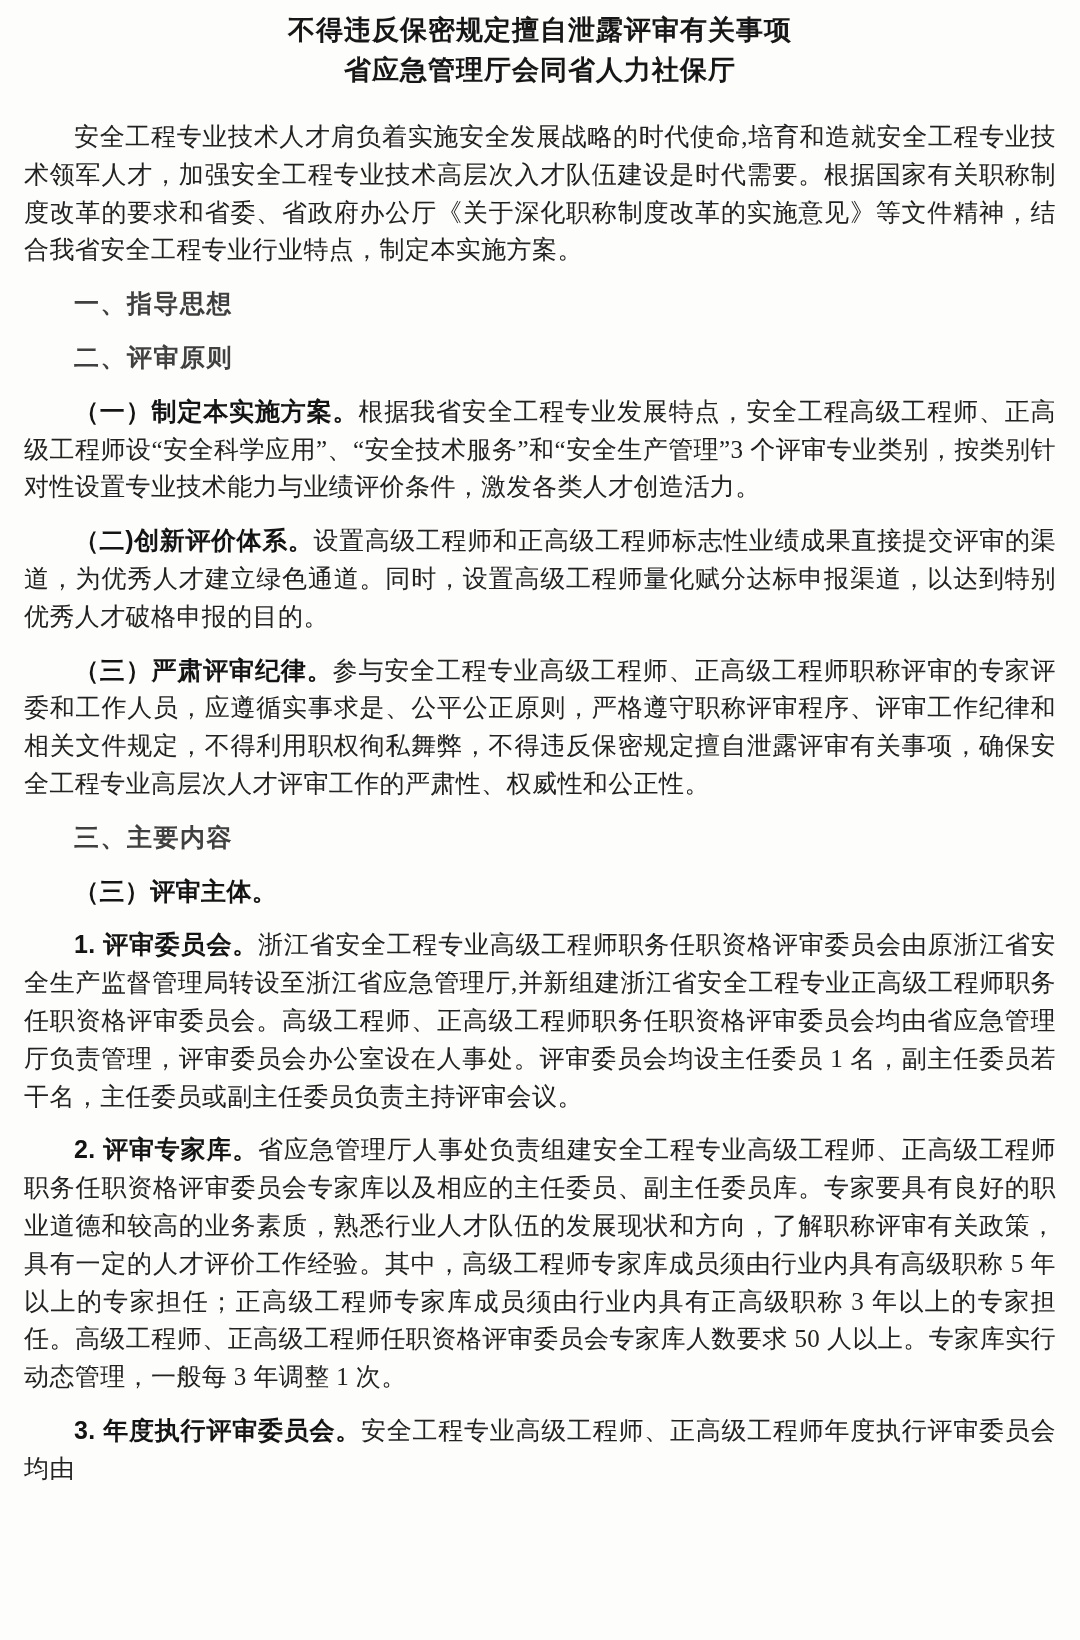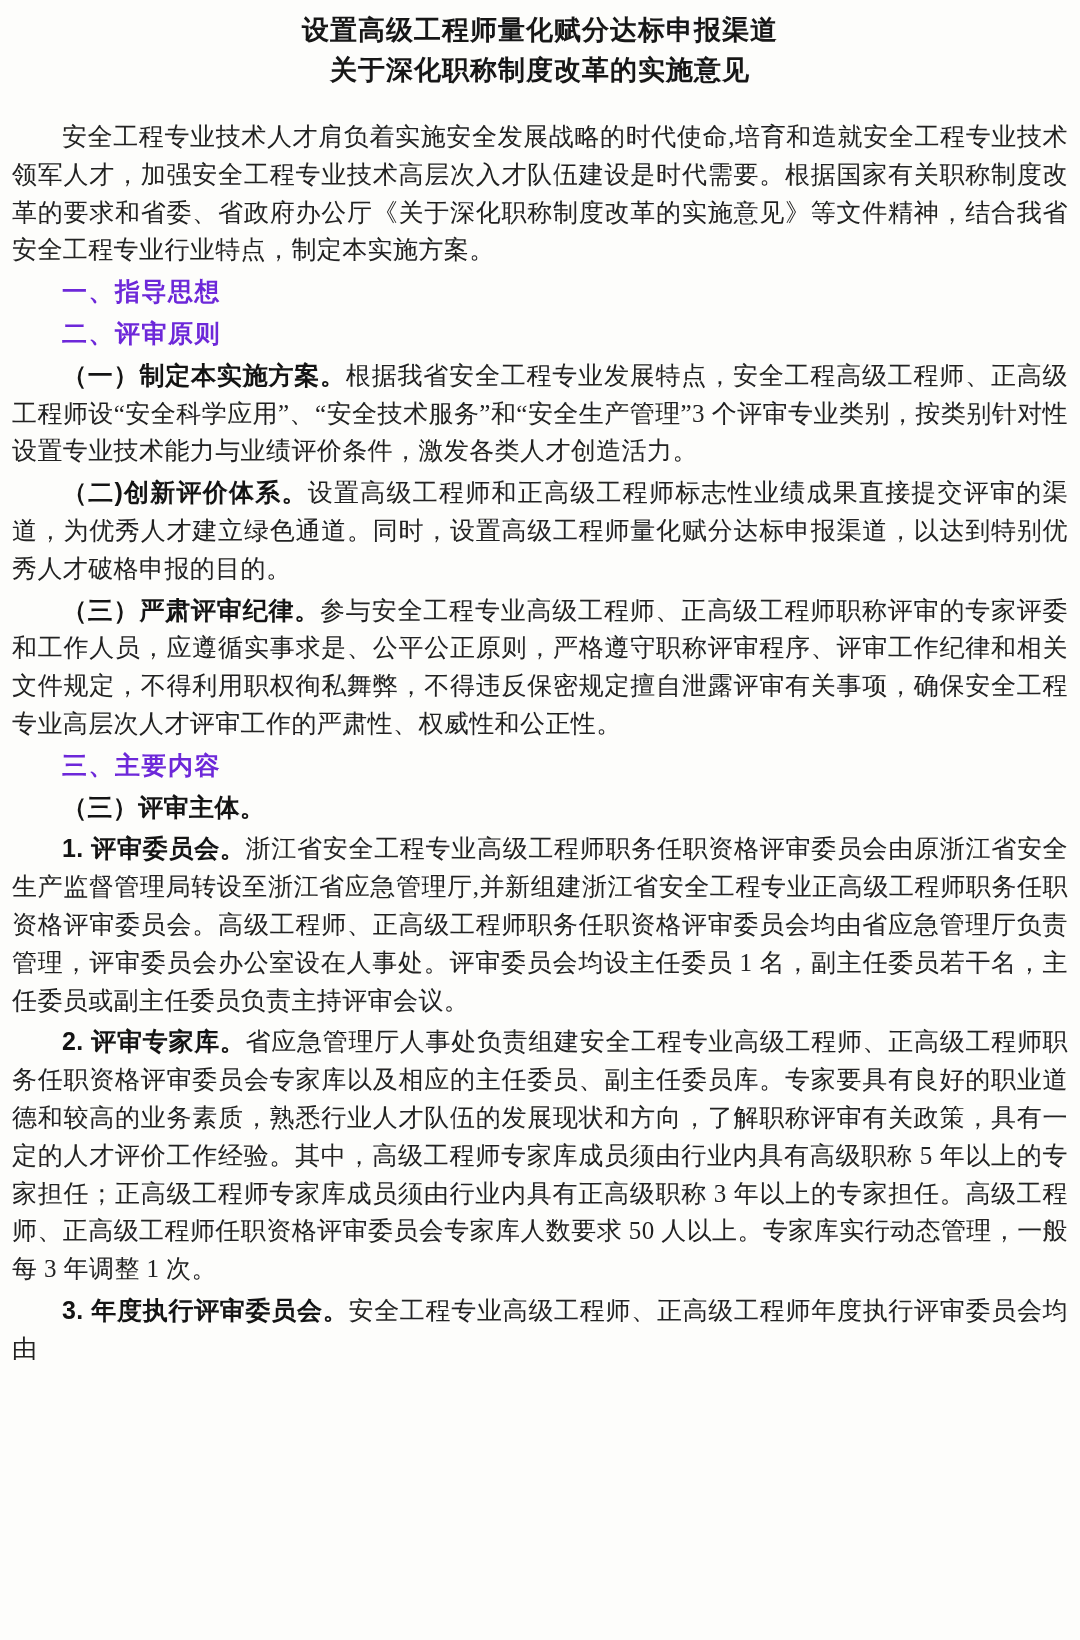--- a/index.html
+++ b/index.html
@@ -27,44 +27,44 @@
   }
   .doc-body {
     margin-top: 28px;
     padding: 0 8px;
     font-size: 25px;
     line-height: 37.8px;
     text-align: justify;
     color: #222;
   }
   .para {
-    margin: 4px;
+    margin: 16px;
     text-indent: 2em;
     letter-spacing: 0.4px;
     word-break: break-all;
   }
   .heading {
     font-weight: bold;
     font-family: "Liberation Sans", sans-serif;
-    color: #6d28d9;
+    color: #404040;
     letter-spacing: 1.5px;
   }
   .lead {
     font-weight: bold;
     font-family: "Liberation Sans", sans-serif;
     color: #141414;
   }
 </style>
 </head>
 <body>
 
 <div class="page">
   <h1 class="doc-title">
-    <div>设置高级工程师量化赋分达标申报渠道</div>
-    <div>关于深化职称制度改革的实施意见</div>
+    <div>不得违反保密规定擅自泄露评审有关事项</div>
+    <div>省应急管理厅会同省人力社保厅</div>
   </h1>
   <div class="doc-body" id="doc-body">
       <p class="para"><span>安全工程专业技术人才肩负着实施安全发展战略的时代使命,培育和造就安全工程专业技术领军人才，加强安全工程专业技术高层次入才队伍建设是时代需要。根据国家有关职称制度改革的要求和省委、省政府办公厅《关于深化职称制度改革的实施意见》等文件精神，结合我省安全工程专业行业特点，制定本实施方案。</span></p>
       <p class="para heading">一、指导思想</p>
       <p class="para heading">二、评审原则</p>
       <p class="para"><span class="lead">（一）制定本实施方案。</span><span>根据我省安全工程专业发展特点，安全工程高级工程师、正高级工程师设“安全科学应用”、“安全技术服务”和“安全生产管理”3 个评审专业类别，按类别针对性设置专业技术能力与业绩评价条件，激发各类人才创造活力。</span></p>
       <p class="para"><span class="lead">（二)创新评价体系。</span><span>设置高级工程师和正高级工程师标志性业绩成果直接提交评审的渠道，为优秀人才建立绿色通道。同时，设置高级工程师量化赋分达标申报渠道，以达到特别优秀人才破格申报的目的。</span></p>
       <p class="para"><span class="lead">（三）严肃评审纪律。</span><span>参与安全工程专业高级工程师、正高级工程师职称评审的专家评委和工作人员，应遵循实事求是、公平公正原则，严格遵守职称评审程序、评审工作纪律和相关文件规定，不得利用职权徇私舞弊，不得违反保密规定擅自泄露评审有关事项，确保安全工程专业高层次人才评审工作的严肃性、权威性和公正性。</span></p>
       <p class="para heading">三、主要内容</p>
       <p class="para"><span class="lead">（三）评审主体。</span><span></span></p>

